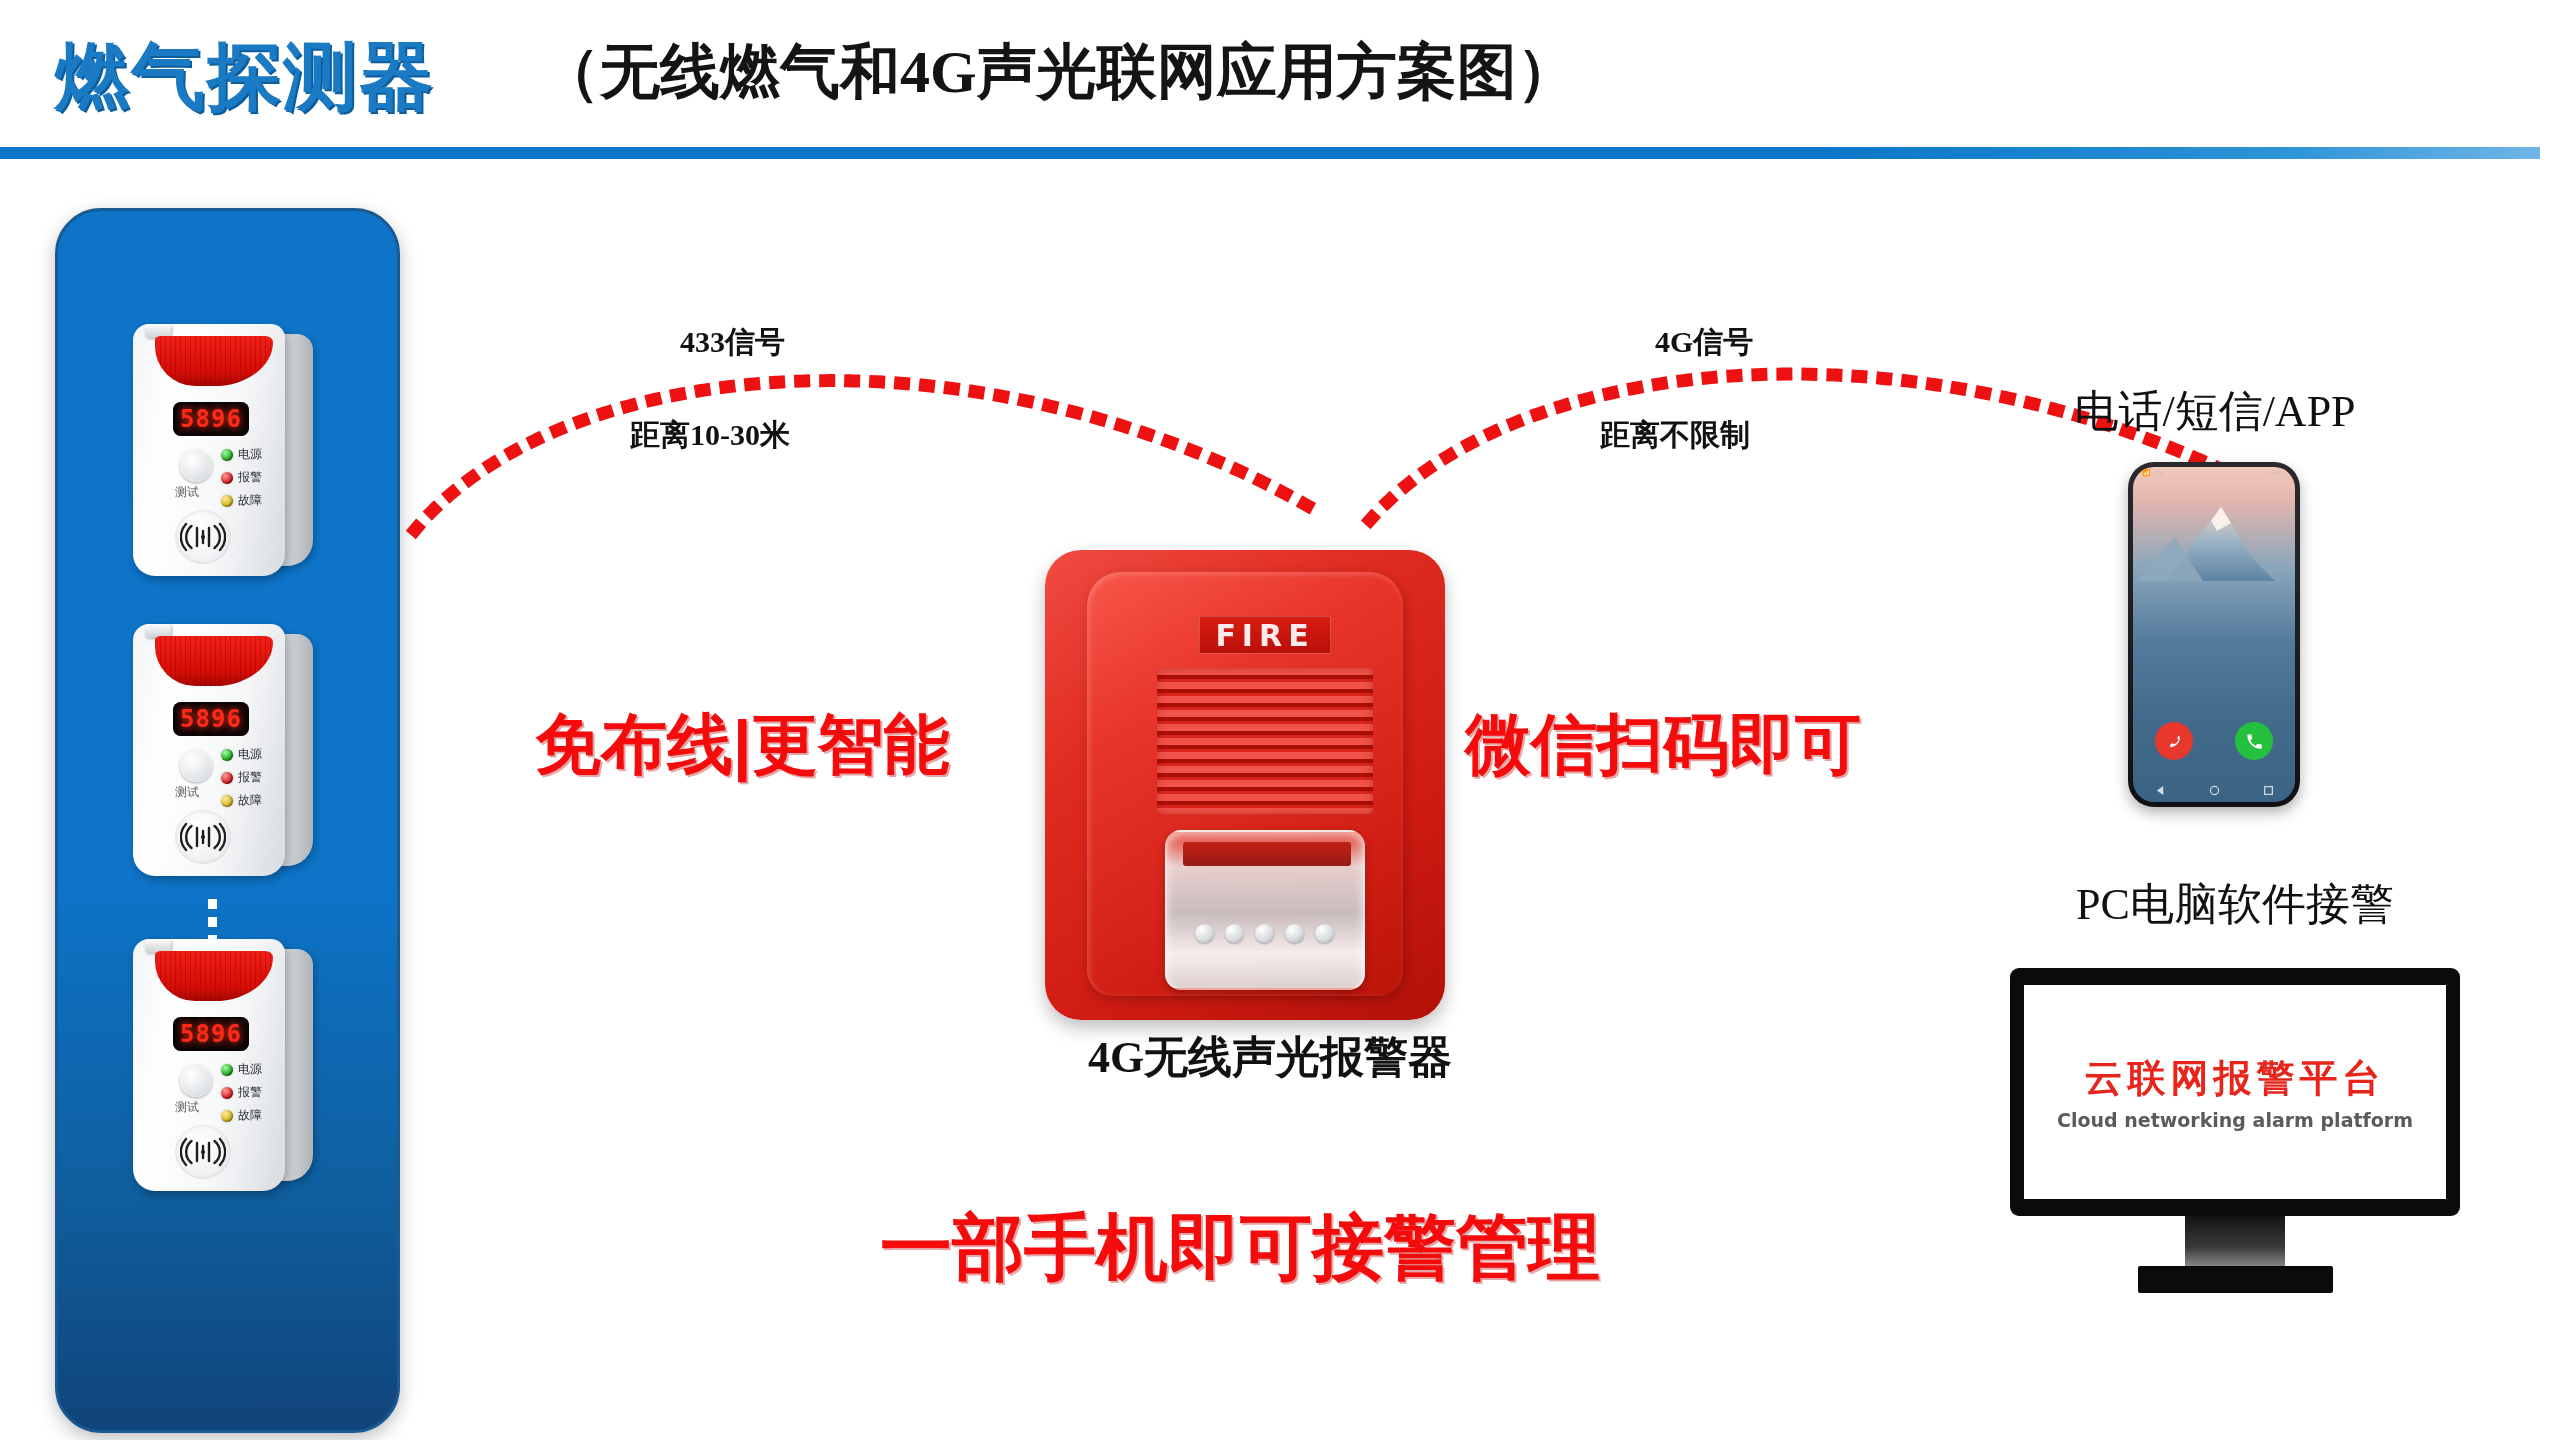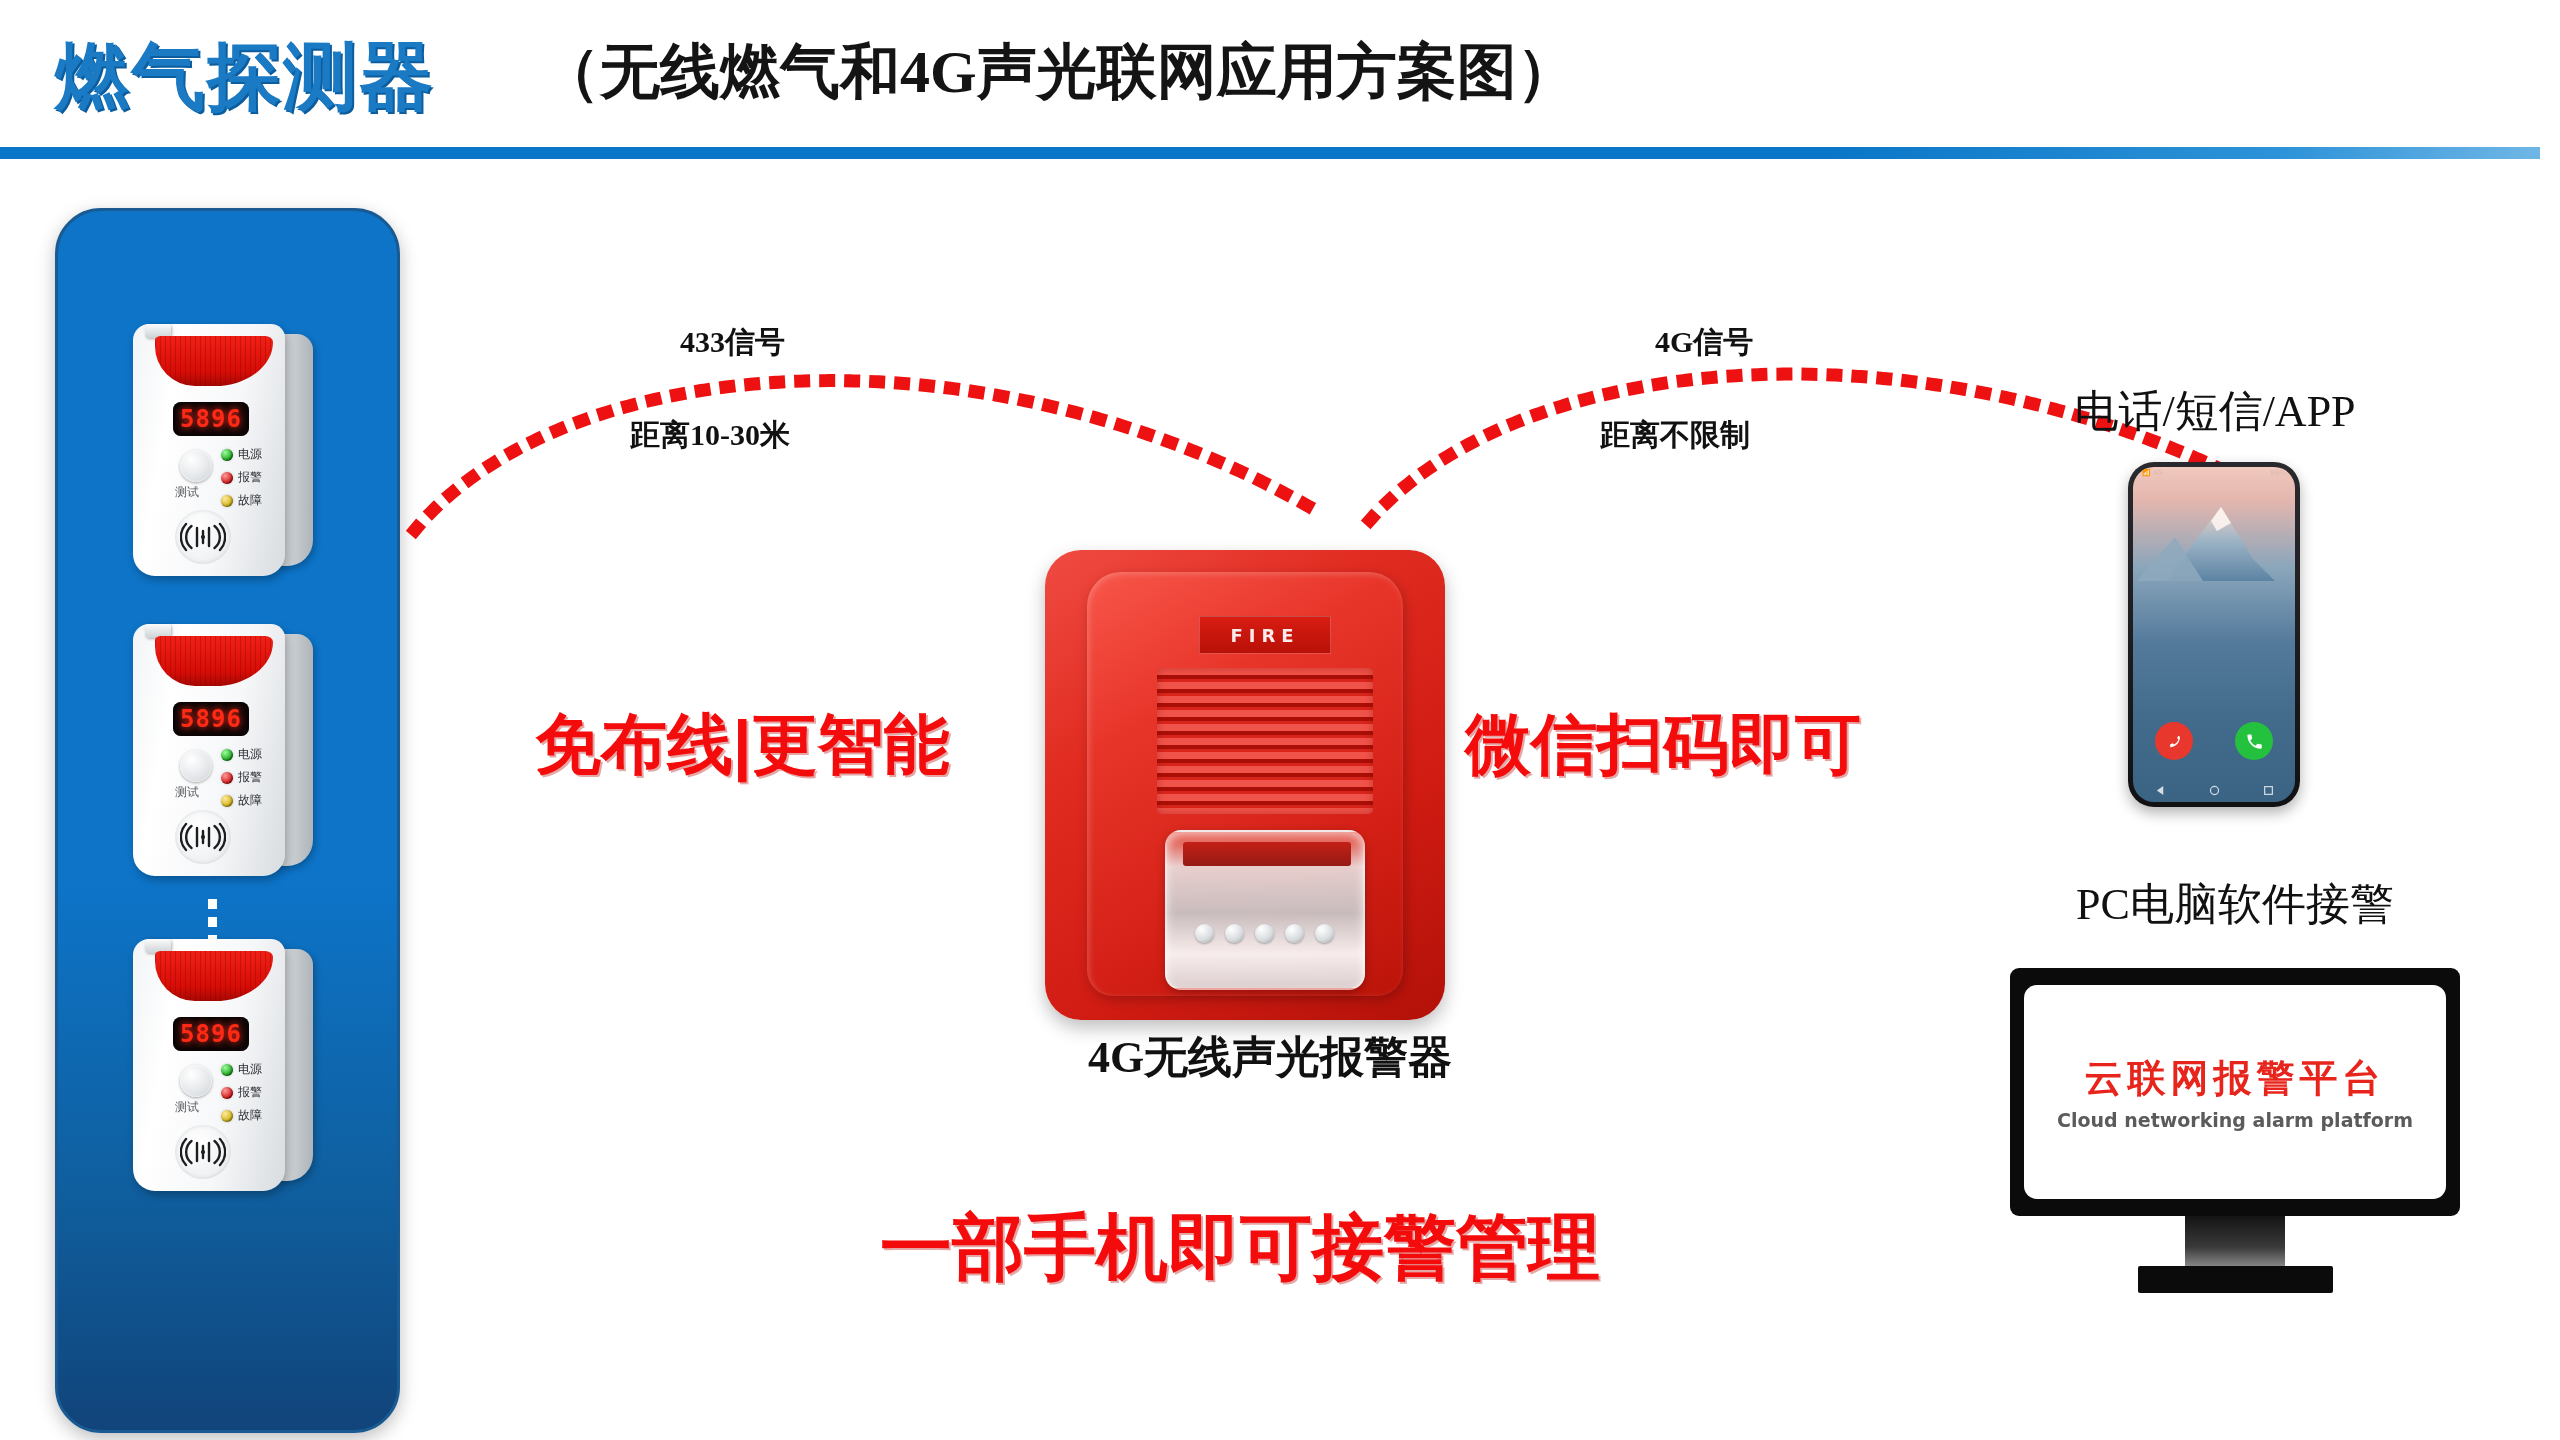--- a/index.html
+++ b/index.html
@@ -139,21 +139,21 @@
     box-shadow: inset 2px 2px 6px rgba(255,255,255,.22), 2px 4px 12px rgba(0,0,0,.22);
   }
   .fa-fire-plate {
     position: absolute; left: 112px; top: 44px; width: 132px; height: 38px;
     background: linear-gradient(180deg,#d81d12,#b81008);
     border: 1px solid rgba(255,255,255,.25);
     display: flex; align-items: center; justify-content: center;
   }
   .fa-fire-text {
     font-family: "DejaVu Sans","Liberation Sans",sans-serif;
-    font-size: 18px; font-weight: 700; color: #fdeaea; letter-spacing: 6px;
+    font-size: 30px; font-weight: 700; color: #fdeaea; letter-spacing: 6px;
   }
   .fa-louvers {
     position: absolute; left: 70px; top: 96px; width: 216px; height: 146px; border-radius: 5px;
     background: repeating-linear-gradient(180deg,
         #f05349 0px, #f05349 7px,
         #a90f07 7px, #a90f07 11px,
         #d8241a 11px, #d8241a 14px);
     box-shadow: inset 0 0 8px rgba(120,0,0,.35);
   }
   .fa-lens {
@@ -233,21 +233,21 @@
     font-family: "Liberation Serif","DejaVu Serif",serif;
     font-size: 44px; color: #111; white-space: nowrap;
   }
   #monitor { position: absolute; left: 2010px; top: 968px; width: 450px; height: 325px; }
   #monitor-bezel {
     position: absolute; left: 0; top: 0; width: 450px; height: 248px;
     background: #0b0b0b; border-radius: 9px; padding: 17px 14px;
   }
   #monitor-screen {
     width: 100%; height: 100%; background: #ffffff;
-    display: flex; flex-direction: column; align-items: center; justify-content: center; border-radius: 13px;
+    display: flex; flex-direction: column; align-items: center; justify-content: center;
   }
   #pc-platform-cn {
     font-family: "DejaVu Sans","Liberation Sans",sans-serif;
     font-size: 38px; font-weight: 700; color: #e8251c; letter-spacing: 5px; white-space: nowrap;
   }
   #pc-platform-en {
     font-family: "DejaVu Sans","Liberation Sans",sans-serif;
     font-size: 19px; font-weight: 700; color: #5b5b5b; margin-top: 5px; white-space: nowrap;
   }
   #monitor-neck {

